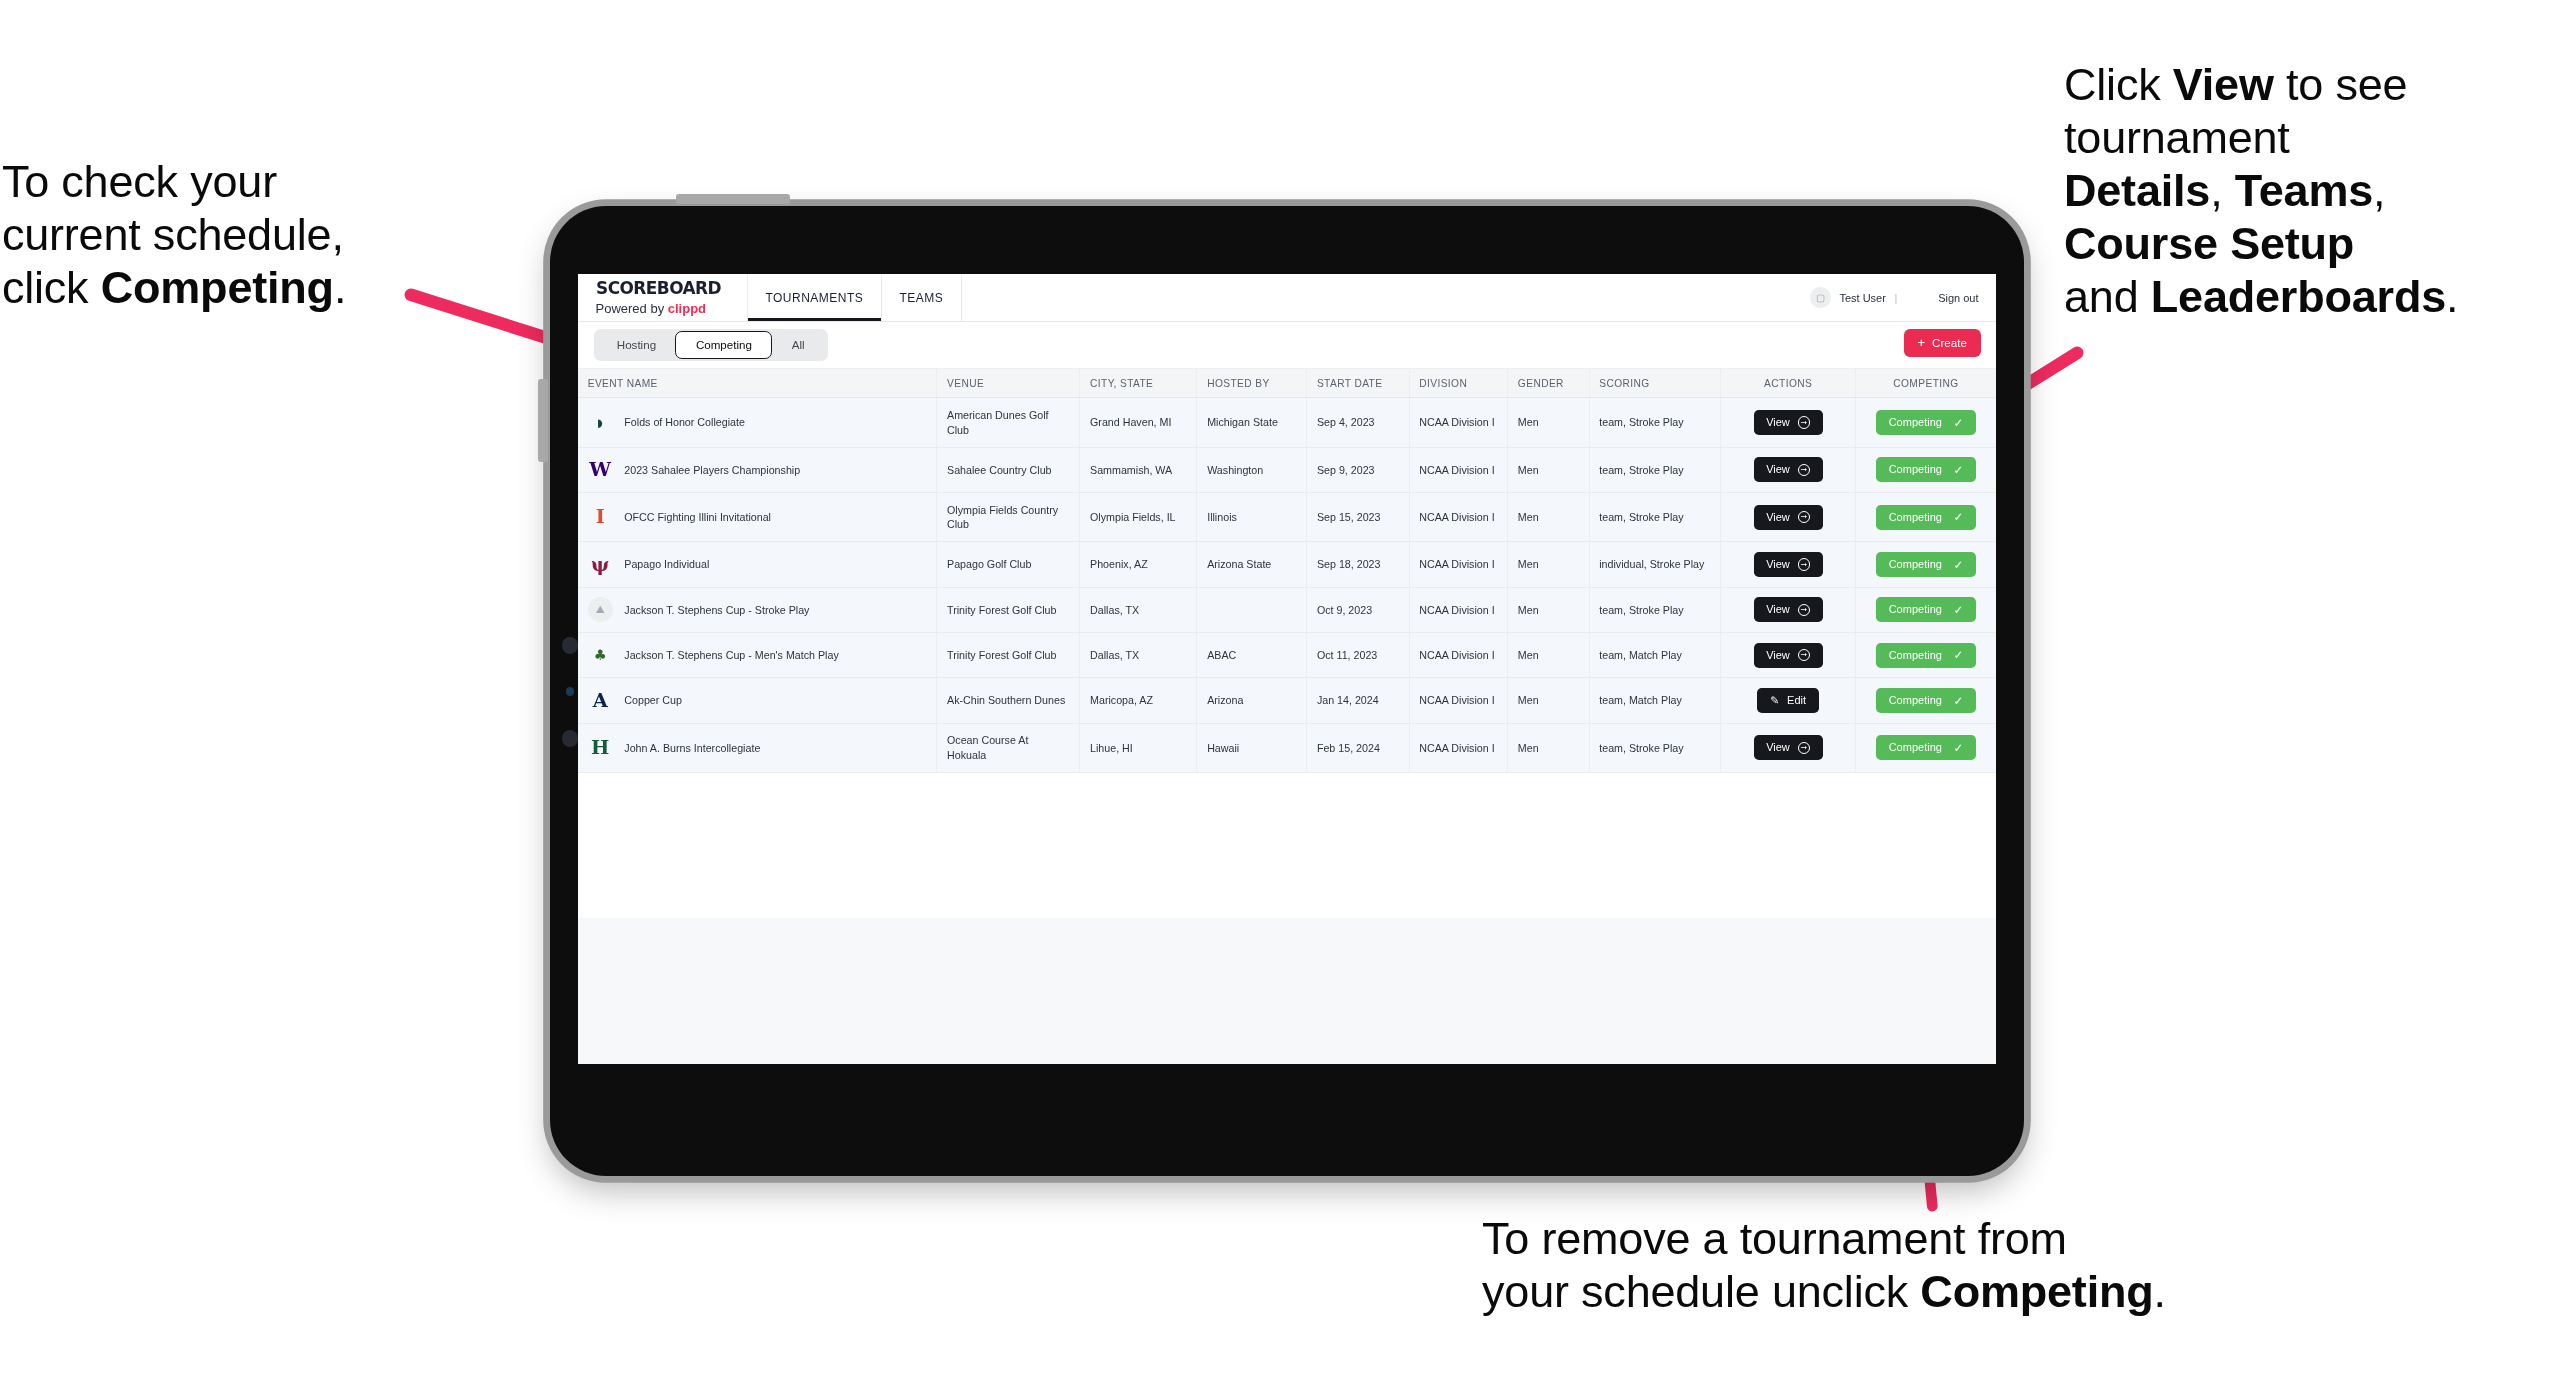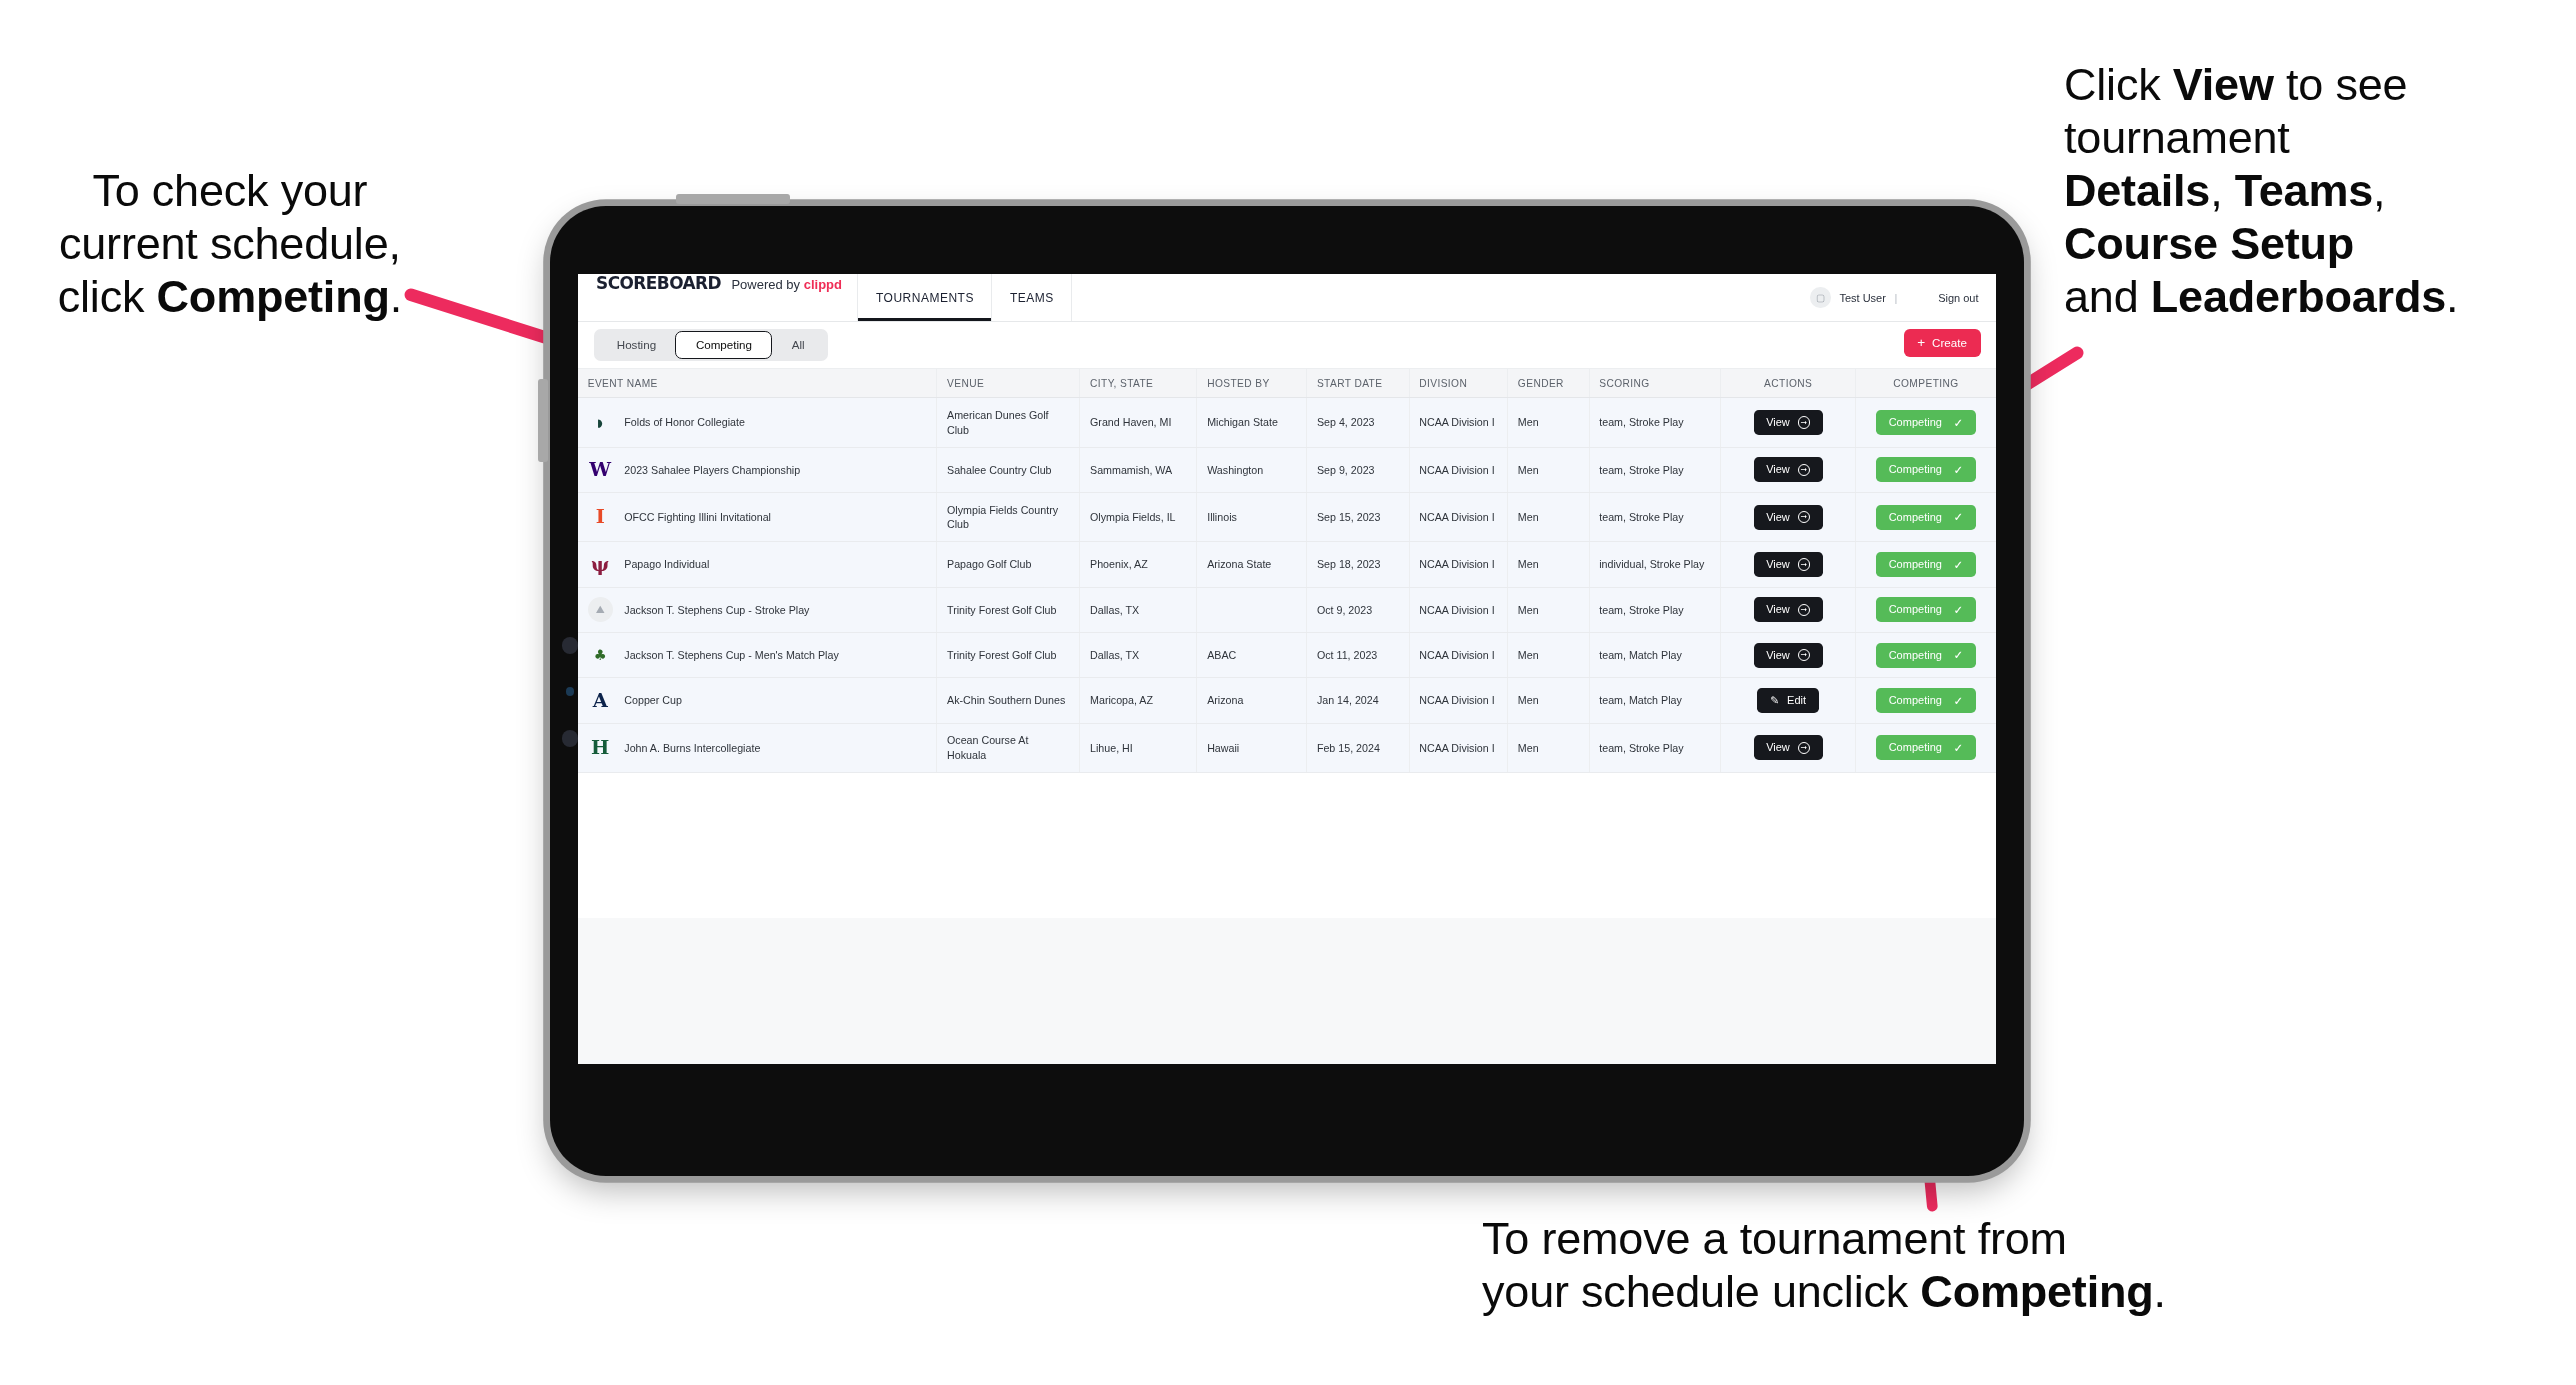--- a/index.html
+++ b/index.html
@@ -15,21 +15,21 @@
   .callout {
     position: absolute;
     color: #0a0a0a;
     font-size: 45px;
     line-height: 1.18;
     letter-spacing: -0.2px;
     font-weight: 400;
     white-space: pre-line;
   }
   .callout b { font-weight: 700; }
-  #callout-left  { left: 1.9px;   top: 164px; width: 456px; text-align: center; }
+  #callout-left  { left: 1.9px;   top: 155px; width: 456px; }
   #callout-right { left: 2064px; top: 58px;  width: 514px; }
   #callout-bottom{ left: 1482px; top: 1212px; width: 970px; }
 
   
   .arrow-svg { position: absolute; overflow: visible; pointer-events: none; }
   #arrow-left   { left: 407px;  top: 281px; }
   #arrow-right  { left: 1823px; top: 349px; }
   #arrow-bottom { left: 1872px; top: 902px; }
 
   
@@ -69,21 +69,21 @@
     overflow: hidden;
   }
 
   
   #app-header {
     height: 48px; background: #ffffff;
     display: flex; align-items: stretch;
     border-bottom: 1px solid #e6e8ea;
     position: relative;
   }
-  #brand { display: flex; flex-direction: row; justify-content: center;
+  #brand { display: flex; flex-direction: column; justify-content: center;
            padding: 0 15.5px 0 17.5px; }
   #brand-title {
     font-family: "DejaVu Sans", sans-serif;
     font-weight: 700; font-size: 18.4px; letter-spacing: -0.6px;
     color: #1b2030; line-height: 1;
     transform: scaleX(0.92); transform-origin: left center;
   }
   #brand-sub { font-size: 13px; color: #2b313d; margin-top: 2.9px; }
   #brand-sub .clippd { color: #ef2d56; font-weight: 600; }
 

